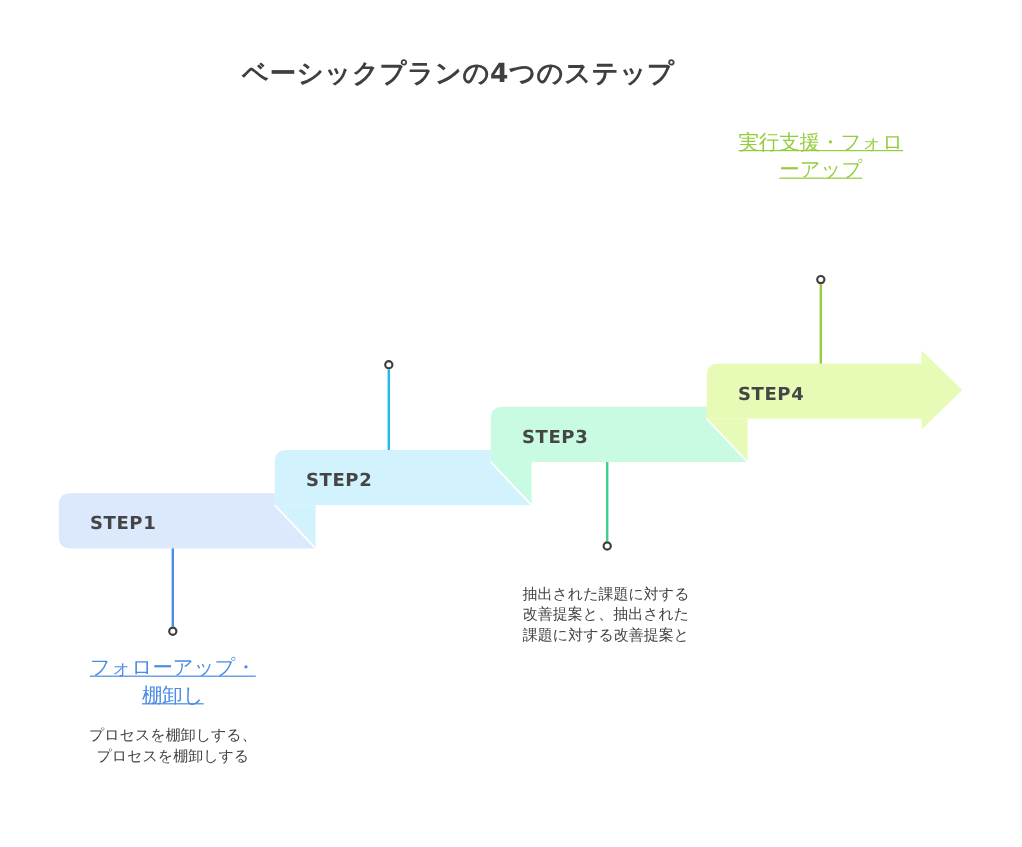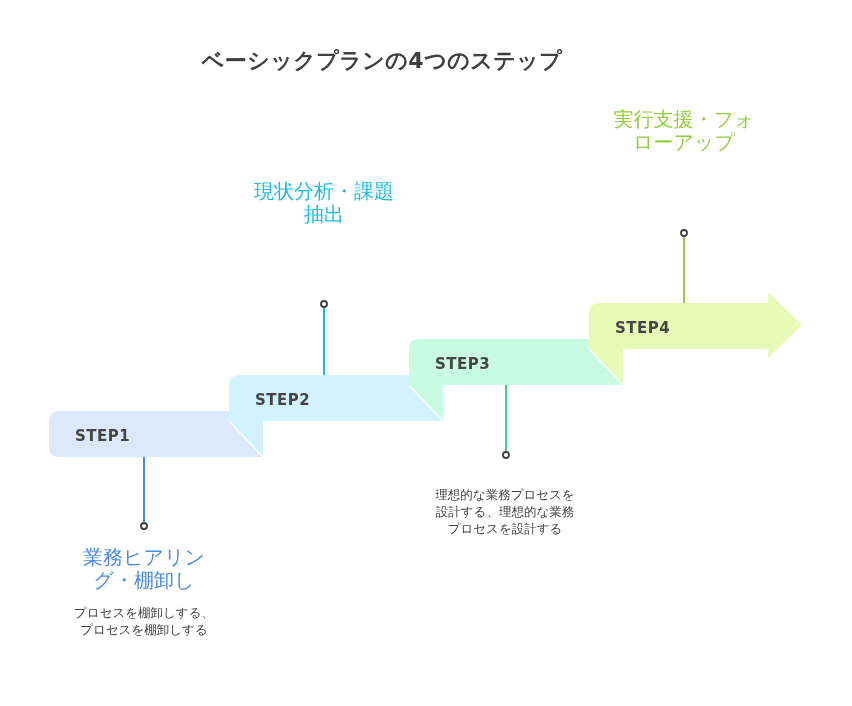--- a/index.html
+++ b/index.html
@@ -3,21 +3,21 @@
   <meta charset="utf-8">
   <style>
     html, body { margin: 0; padding: 0; background: #ffffff; }
     body { width: 852px; height: 706px; position: relative; overflow: hidden;
            font-family: "DejaVu Sans", sans-serif; }
     .title { position: absolute; left: 0; width: 764px; top: 46px; text-align: center;
              font-size: 22px; font-weight: bold; color: #3f3f3f; letter-spacing: 0.5px; }
     svg.diagram { position: absolute; left: 0; top: 0; }
     .step-label { font-family: "DejaVu Sans", sans-serif; font-weight: bold; font-size: 15px; fill: #454545; letter-spacing: 0.5px; }
     .node { position: absolute; width: 150px; text-align: center; }
-    .node .heading { font-size: 20px; line-height: 23px; }
+    .node .heading { font-size: 17px; line-height: 23px; text-decoration: underline; }
     .node .desc { font-size: 12.5px; line-height: 17px; color: #444444; margin-top: 12px; }
     #node1 { left: 69px; top: 546px; }
     #node2 { left: 249px; top: 180px; }
     #node3 { left: 430px; top: 474px; }
     #node4 { left: 609px; top: 108px; }
   </style>
 </head>
 <body>
 
 <div class="title" style="color: rgb(63, 63, 63);">ベーシックプランの4つのステップ</div>
@@ -47,24 +47,23 @@
   <line id="con3" x1="506" y1="385" x2="506" y2="451" stroke-width="2" stroke="#3fd08a"></line>
   <line id="con4" x1="684" y1="237" x2="684" y2="303" stroke-width="2" stroke="#93cd3a"></line>
 
   <circle cx="144" cy="526" r="3" fill="#ffffff" stroke="#3f3f3f" stroke-width="1.8"></circle>
   <circle cx="324" cy="304" r="3" fill="#ffffff" stroke="#3f3f3f" stroke-width="1.8"></circle>
   <circle cx="506" cy="455" r="3" fill="#ffffff" stroke="#3f3f3f" stroke-width="1.8"></circle>
   <circle cx="684" cy="233" r="3" fill="#ffffff" stroke="#3f3f3f" stroke-width="1.8"></circle>
 </svg>
 
 <div class="node" id="node1">
-  <div class="heading" id="h1" style="color: rgb(74, 139, 230);">業務ヒアリング・棚卸し</div>
+  <div class="heading" id="h1" style="color: rgb(74, 139, 230);">フォローアップ・棚卸し</div>
   <div class="desc">プロセスを棚卸しする、プロセスを棚卸しする</div>
 </div>
 <div class="node" id="node2">
-  <div class="heading" id="h2" style="color: rgb(30, 187, 230);">現状分析・課題抽出</div>
 </div>
 <div class="node" id="node3">
-  <div class="desc">理想的な業務プロセスを設計する、理想的な業務プロセスを設計する</div>
+  <div class="desc">抽出された課題に対する改善提案と、抽出された課題に対する改善提案と</div>
 </div>
 <div class="node" id="node4">
   <div class="heading" id="h4" style="color: rgb(147, 205, 58);">実行支援・フォローアップ</div>
 </div>
 
 </body></html>

